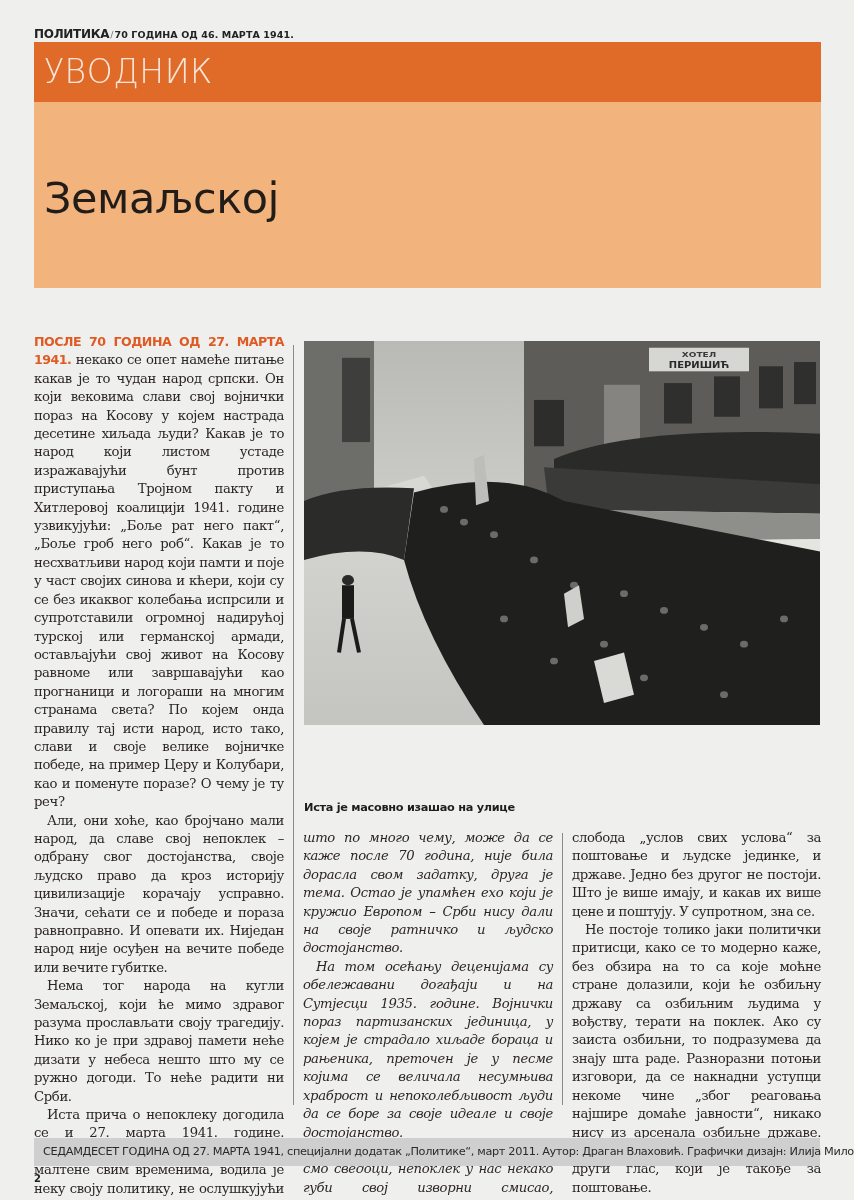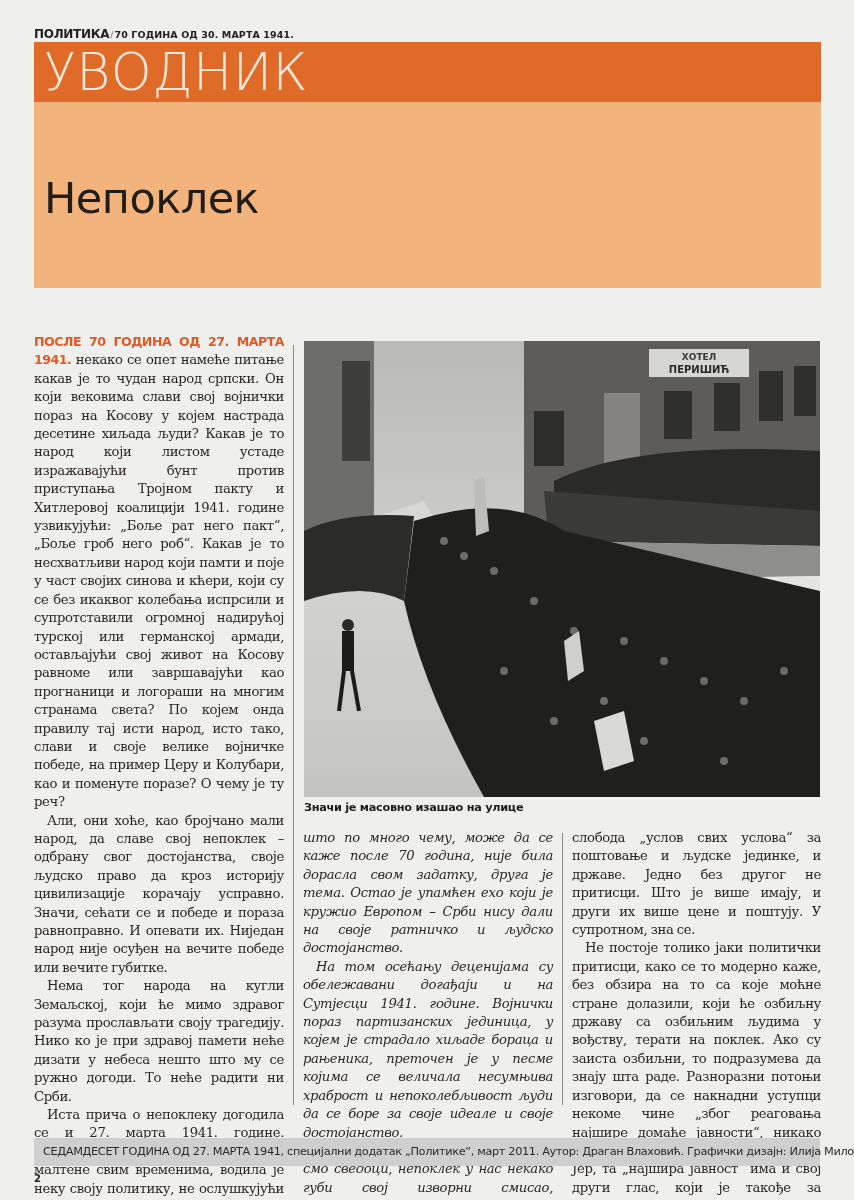--- a/index.html
+++ b/index.html
@@ -21,21 +21,21 @@
   .running-head .brand { font-size: 12px; letter-spacing: -0.3px; }
   .running-head .slash { color: #777; font-weight: normal; margin: 0 1px; }
 
   .band {
     position: absolute; left: 34px; top: 42px; width: 787px; height: 60px;
     background: #e06a28;
   }
   .band-title {
     position: absolute; left: 10px; top: 2px;
     font-family: "DejaVu Sans", sans-serif; font-weight: 300;
-    font-size: 52px; color: #f7e6da; letter-spacing: 0.5px;
+    font-size: 33px; color: #f7e6da; letter-spacing: 0.5px;
     line-height: 56px;
   }
   .panel {
     position: absolute; left: 34px; top: 102px; width: 787px; height: 186px;
     background: #f2b47c;
   }
   .headline {
     position: absolute; left: 10px; top: 68px;
     font-family: "DejaVu Sans", sans-serif; font-weight: normal;
     font-size: 43px; line-height: 56px; color: #231d19;
@@ -58,21 +58,21 @@
   }
   .col1 { left: 34px; top: 333px; width: 250px; }
   .col2 { left: 303px; top: 829px; width: 250px; font-style: italic; }
   .col3 { left: 572px; top: 829px; width: 249px; }
 
   .rule { position: absolute; width: 1px; background: #8a8a88; }
   .rule1 { left: 293px; top: 345px; height: 760px; }
   .rule2 { left: 562px; top: 833px; height: 272px; }
 
   .photo {
-    position: absolute; left: 304px; top: 341px; width: 516px; height: 456px;
+    position: absolute; left: 304px; top: 341px; width: 516px; height: 384px;
     overflow: hidden;
     background: #ec4899;
   }
   .photo svg { display: block; width: 100%; height: 100%; }
   .caption {
     position: absolute; left: 304px; top: 801px;
     font-family: "DejaVu Sans", sans-serif; font-weight: bold;
     font-size: 11.3px; color: #1e1e1e; letter-spacing: -0.3px;
   }
 
@@ -85,29 +85,29 @@
   }
   .page-num {
     position: absolute; left: 34px; top: 1173px;
     font-family: "DejaVu Sans", sans-serif; font-weight: bold; font-size: 10px; color: #222;
   }
 </style>
 </head>
 <body>
 
 <div class="running-head">
-  <span class="brand">ПОЛИТИКА</span><span class="slash">/</span><span>70 ГОДИНА ОД 30. МАРТА 1941.</span>
+  <span class="brand">ПОЛИТИКА</span><span class="slash">/</span><span>70 ГОДИНА ОД 46. МАРТА 1941.</span>
 </div>
 
 <div class="band">
   <div class="band-title">УВОДНИК</div>
 </div>
 <div class="panel">
   <div class="headline">
-    <div>Непоклек</div>
+    <div>Земаљској</div>
   </div>
 </div>
 
 <div class="col col1">
   <p class="first"><span class="lead">ПОСЛЕ 70 ГОДИНА ОД 27. МАРТА 1941.</span> <span>некако се опет намеће питање какав је то чудан народ српски. Он који вековима слави свој војнички пораз на Косову у којем настрада десетине хиљада људи? Какав је то народ који листом устаде изражавајући бунт против приступања Тројном пакту и Хитлеровој коалицији 1941. године узвикујући: „Боље рат него пакт“, „Боље гроб него роб“. Какав је то несхватљиви народ који памти и поје у част својих синова и кћери, који су се без икаквог колебања испрсили и супротставили огромној надирућој турској или германској армади, остављајући свој живот на Косову равноме или завршавајући као прогнаници и логораши на многим странама света? По којем онда правилу тај исти народ, исто тако, слави и своје велике војничке победе, на пример Церу и Колубари, као и поменуте поразе? О чему је ту реч?</span></p>
   <p>Али, они хоће, као бројчано мали народ, да славе свој непоклек – одбрану свог достојанства, своје људско право да кроз историју цивилизације корачају усправно. Значи, сећати се и победе и пораза равноправно. И опевати их. Ниједан народ није осуђен на вечите победе или вечите губитке.</p>
   <p>Нема тог народа на кугли Земаљској, који ће мимо здравог разума прослављати своју трагедију. Нико ко је при здравој памети неће дизати у небеса нешто што му се ружно догоди. То неће радити ни Срби.</p>
   <p>Иста прича о непоклеку догодила се и 27. марта 1941. године. Тадашња власт, као и свака и у малтене свим временима, водила је неку своју политику, не ослушкујући шта се то догађа у најширим социјалним слојевима. И после потписивања 25. марта 1941. приступнице Тројном пакту фашистичких сила Немачке, Италије и Јапана, народни гнев је изливен спонтано. Пароле тадашњих протестаната само потврђују узвишену идеју о непоклеку, био је то талас подршке пучистима који су сменили владу. Што је та влада била недостојна тешке историјске улоге,</p>
 </div>
 
@@ -174,27 +174,27 @@
     <polygon points="170,140 180,135 185,190 172,195" fill="#bdbdba"></polygon>
     <polygon points="260,300 275,290 280,330 264,340" fill="#cfcfcb"></polygon>
     <polygon points="290,380 320,370 330,420 300,430" fill="#d9d9d5"></polygon>
 
     <rect x="38" y="290" width="12" height="40" fill="#1b1b1a"></rect>
     <circle cx="44" cy="284" r="6" fill="#2a2a28"></circle>
     <line x1="40" y1="330" x2="35" y2="370" stroke="#1b1b1a" stroke-width="4"></line>
     <line x1="48" y1="330" x2="55" y2="370" stroke="#1b1b1a" stroke-width="4"></line>
   </svg>
 </div>
-<div class="caption">Значи је масовно изашао на улице</div>
+<div class="caption">Иста је масовно изашао на улице</div>
 
 <div class="col col2">
   <p class="first">што по много чему, може да се каже после 70 година, није била дорасла свом задатку, друга је тема. Остао је упамћен ехо који је кружио Европом – Срби нису дали на своје ратничко и људско достојанство.</p>
-  <p>На том осећању деценијама су обележавани догађаји и на Сутјесци 1941. године. Војнички пораз партизанских јединица, у којем је страдало хиљаде бораца и рањеника, преточен је у песме којима се величала несумњива храброст и непоколебљивост људи да се боре за своје идеале и своје достојанство.</p>
+  <p>На том осећању деценијама су обележавани догађаји и на Сутјесци 1935. године. Војнички пораз партизанских јединица, у којем је страдало хиљаде бораца и рањеника, преточен је у песме којима се величала несумњива храброст и непоколебљивост људи да се боре за своје идеале и своје достојанство.</p>
   <p>У нашој најновијој историји, чији смо сведоци, непоклек у нас некако губи свој изворни смисао, уступајући место другим вредностима. Као да се заборавља да је</p>
 </div>
 
 <div class="col col3">
-  <p class="first">слобода „услов свих услова“ за поштовање и људске јединке, и државе. Једно без другог не притисци. Што је више имају, и други их више цене и поштују. У супротном, зна се.</p>
+  <p class="first">слобода „услов свих услова“ за поштовање и људске јединке, и државе. Једно без другог не постоји. Што је више имају, и какав их више цене и поштују. У супротном, зна се.</p>
   <p>Не постоје толико јаки политички притисци, како се то модерно каже, без обзира на то са које моћне стране долазили, који ће озбиљну државу са озбиљним људима у вођству, терати на поклек. Ако су заиста озбиљни, то подразумева да знају шта раде. Разноразни потоњи изговори, да се накнадни уступци некоме чине „због реаговања најшире домаће јавности“, никако нису из арсенала озбиљне државе. Јер, та „најшира јавност“ има и свој други глас, који је такође за поштовање.</p>
 </div>
 
 <div class="footer">СЕДАМДЕСЕТ ГОДИНА ОД 27. МАРТА 1941, специјални додатак „Политике“, март 2011. Аутор: Драган Влаховић. Графички дизајн: Илија Милошевић.</div>
 <div class="page-num">2</div>
 
 </body></html>

